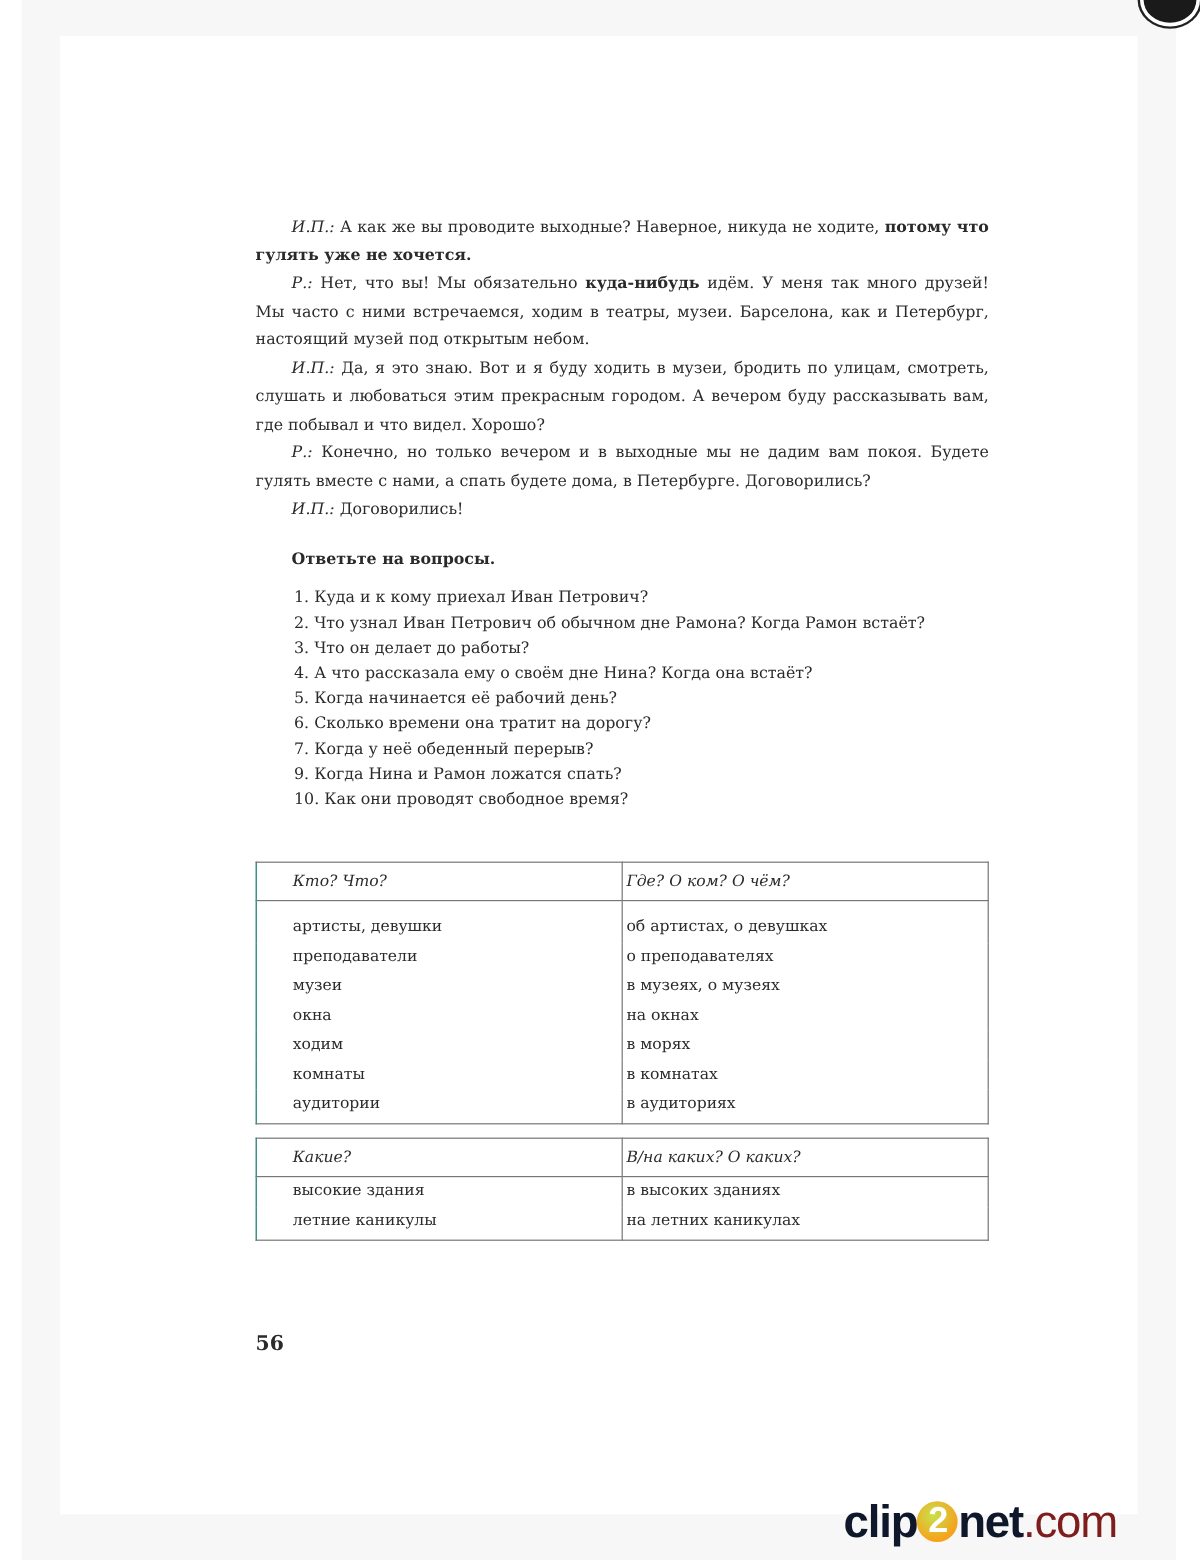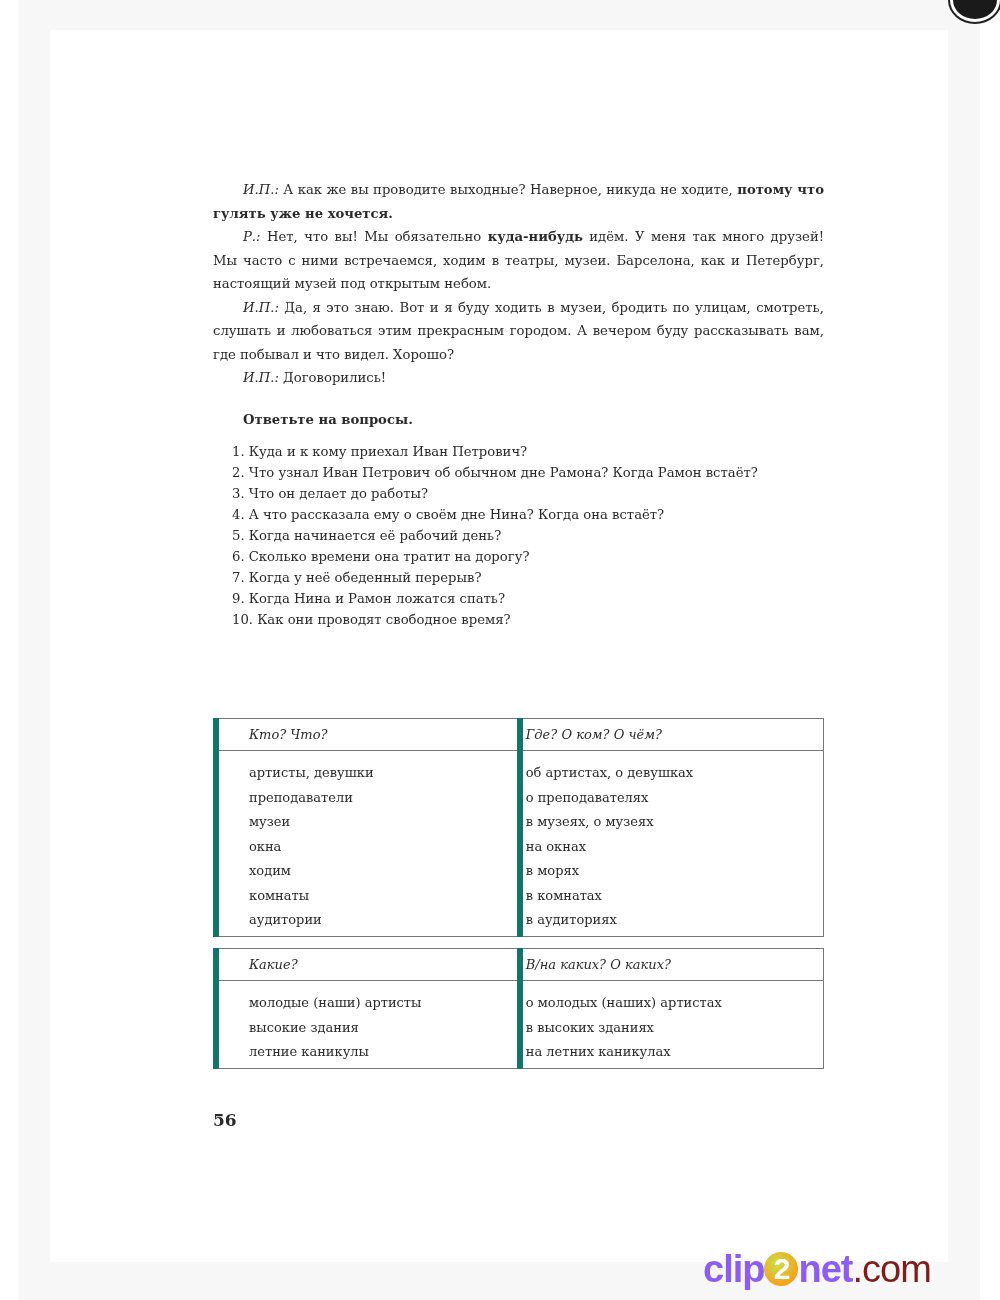--- a/index.html
+++ b/index.html
@@ -8,31 +8,31 @@
   .viewer-bg { position:absolute; left:18px; top:0; width:962px; height:1300px; background:#f7f7f7; }
   .page { position:absolute; left:50px; top:30px; width:898px; height:1232px; background:#ffffff; }
   .corner-btn { position:absolute; left:950px; top:-22px; width:50px; height:44px; border-radius:50%;
     background:#1a1a1a; border:3px solid #ffffff; box-shadow:0 0 0 2px #222; }
   .content { position:absolute; left:213px; top:178px; width:611px; font-size:13.2px; line-height:23.5px; }
   .para { text-indent:30px; text-align:justify; }
   .spk { font-style:italic; }
   .b { font-weight:bold; }
   .it { }
   .task { margin-top:18px; margin-left:30px; font-weight:bold; }
-  ol.q { list-style:none; margin-top:10px; margin-left:19px; line-height:21px; }
+  ol.q { list-style:none; margin-top:10px; margin-left:32px; line-height:21px; }
   table.g { position:absolute; left:213px; width:611px; border-collapse:collapse; font-size:13px; }
-  table.g td, table.g th { border-left:6px solid #0f766e; border-right:1px solid #777; padding:0 0 0 30px; width:50%; text-align:left; vertical-align:top; }
+  table.g td, table.g th { border-left:1px solid #0f766e; border-right:1px solid #777; padding:0 0 0 30px; width:50%; text-align:left; vertical-align:top; }
   table.g th { font-weight:normal; font-style:italic; height:31px; line-height:31px; border-top:1.5px solid #777; border-bottom:1px solid #777; padding-left:30px; }
   table.g td { line-height:24.5px; }
   table.g tr.first td { padding-top:10px; }
   table.g tr.last td { border-bottom:1.5px solid #777; padding-bottom:3px; }
   table.g th:nth-child(2), table.g td:nth-child(2) { padding-left:3px; }
   .pagenum { position:absolute; left:213px; top:1110px; font-weight:bold; font-size:17px; }
   .wm { position:absolute; left:703px; top:1248px; font-family:"Liberation Sans", sans-serif; font-size:38px; letter-spacing:-1px; }
-  .wm .c1 { color:#8b5cf6; font-weight:bold; }
+  .wm .c1 { color:#0f172a; font-weight:bold; }
   .wm .two { display:inline-block; width:34px; height:34px; border-radius:50%; background:radial-gradient(circle at 40% 35%, #c8e14a, #f6a21c 70%); color:#fff; font-weight:bold; font-size:30px; line-height:34px; text-align:center; vertical-align:middle; margin-top:-6px; }
   .wm .c3 { color:#7f1d1d; }
 </style>
 </head>
 <body>
 
 <div class="viewer-bg"></div>
 <div class="corner-btn"></div>
 
 <div class="page"></div>
@@ -42,20 +42,24 @@
     <span class="spk">И.П.:</span>
     <span>А как же вы проводите выходные? Наверное, никуда не ходите, </span><span class="b">потому что гулять уже не хочется.</span>
   </p>
   <p class="para">
     <span class="spk">Р.:</span>
     <span>Нет, что вы! Мы </span><span class="it">обязательно</span><span> </span><span class="b">куда-нибудь</span><span> идём. У меня так много друзей! Мы часто с ними встречаемся, ходим в театры, музеи. Барселона, как и Петербург, настоящий музей под открытым небом.</span>
   </p>
   <p class="para">
     <span class="spk">И.П.:</span>
     <span>Да, я это знаю. Вот и я буду ходить в музеи, бродить по улицам, смотреть, слушать и любоваться этим прекрасным городом. А вечером буду рассказывать вам, где побывал и что видел. Хорошо?</span>
+  </p>
+  <p class="para">
+    <span class="spk">Р.:</span>
+    <span>Конечно, но только вечером и в выходные мы не дадим вам покоя. Будете гулять вместе с нами, а спать будете дома, в Петербурге. Договорились?</span>
   </p>
   <p class="para">
     <span class="spk">И.П.:</span>
     <span>Договорились!</span>
   </p>
 
   <p class="task">Ответьте на вопросы.</p>
 
   <ol class="q">
     <li>1. Куда и к кому приехал Иван Петрович?</li>
@@ -106,24 +110,20 @@
   </tr>
 </tbody>
   </table>
 
 <table class="g" style="top:948px;">
   <tbody>
       <tr>
     <th>Какие?</th>
     <th>В/на каких? О каких?</th>
   </tr>
-  <tr class="first">
-    <td>молодые (наши) артисты</td>
-    <td>о молодых (наших) артистах</td>
-  </tr>
   <tr>
     <td>высокие здания</td>
     <td>в высоких зданиях</td>
   </tr>
   <tr class="last">
     <td>летние каникулы</td>
     <td>на летних каникулах</td>
   </tr>
 </tbody>
   </table>

